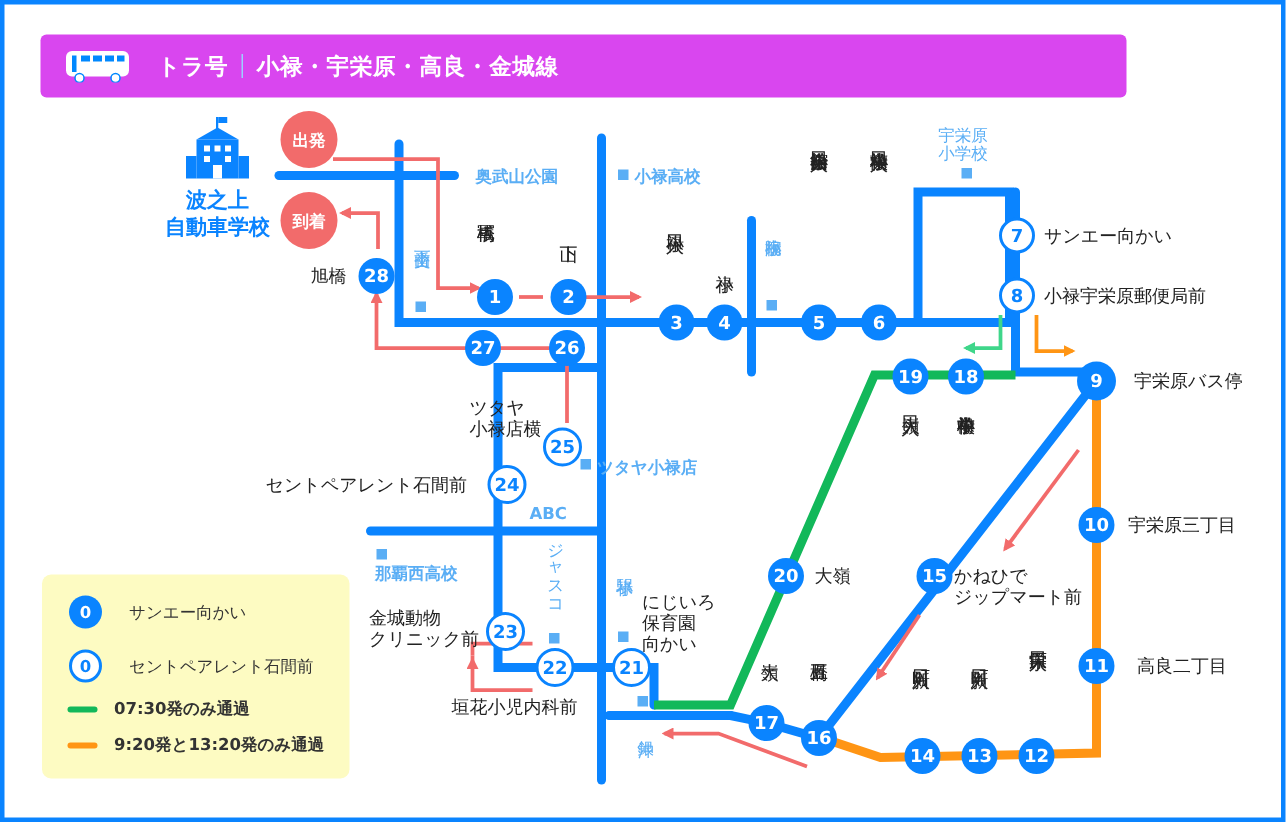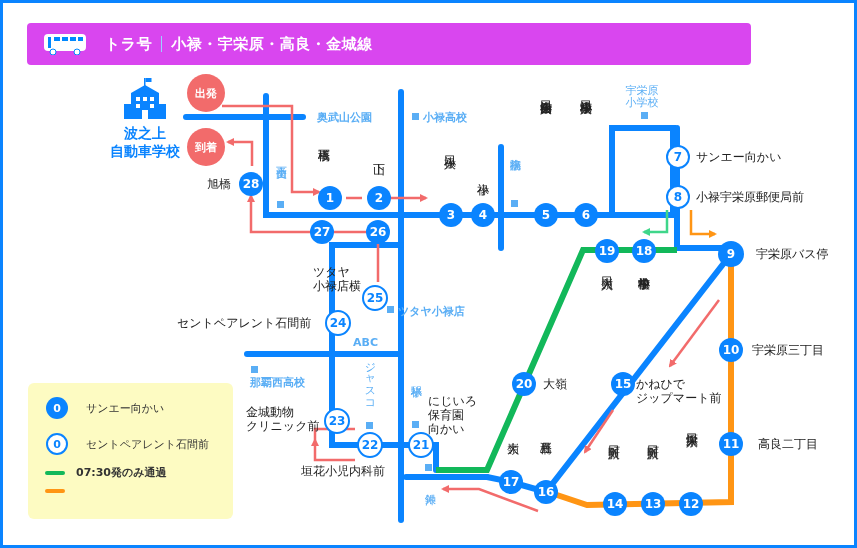--- a/index.html
+++ b/index.html
@@ -307,14 +307,15 @@
   <div class="row" style="left:18px;top:50px;">
     <div class="dot hollow">0</div>
     <span style="margin-left:18px;">セントペアレント石間前</span>
   </div>
   <div class="row" style="left:17px;top:82px;">
     <div class="bar" style="background:#12b85a;"></div>
     <span style="margin-left:11px;font-weight:bold;">07:30発のみ通過</span>
   </div>
   <div class="row" style="left:17px;top:106px;">
     <div class="bar" style="background:#ff9514;"></div>
+    <span style="margin-left:11px;font-weight:bold;">9:20発と13:20発のみ通過</span>
   </div>
 </div>
 
 </body></html>

